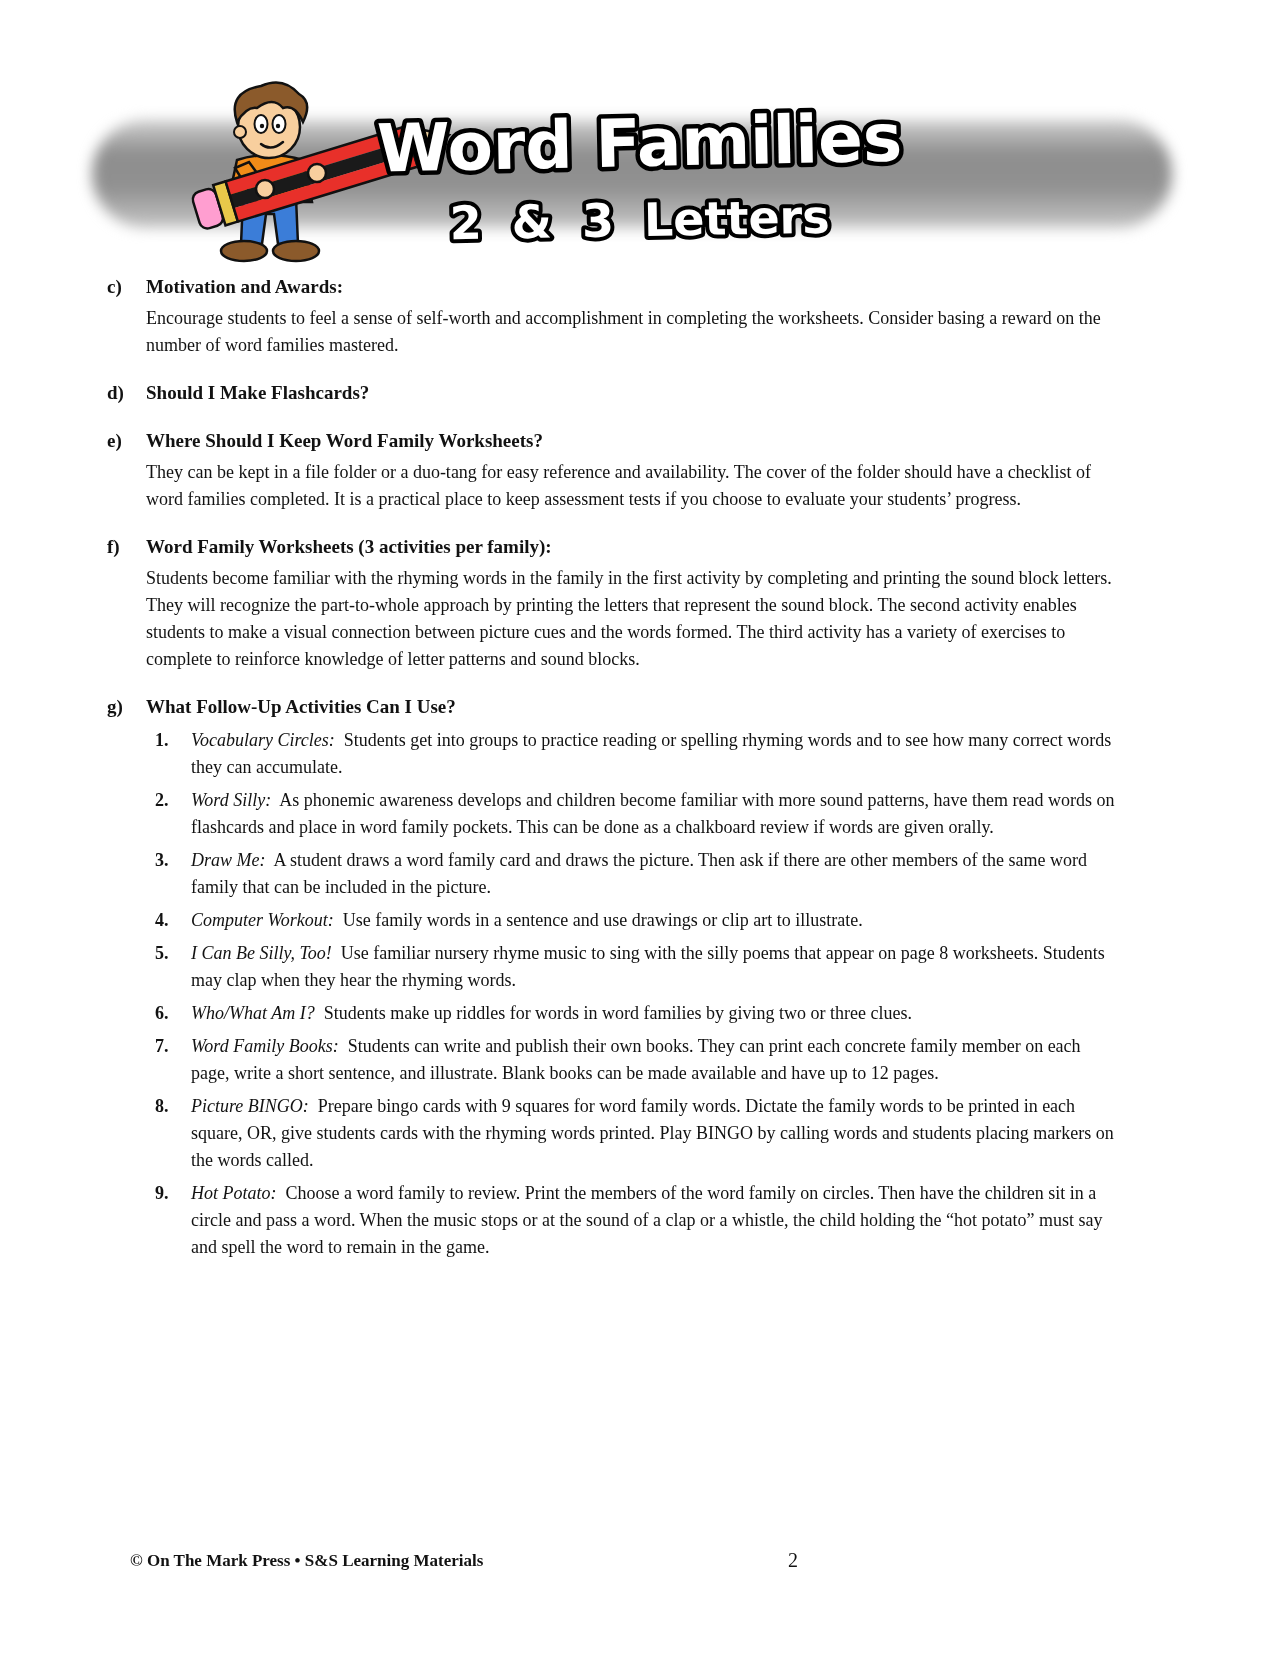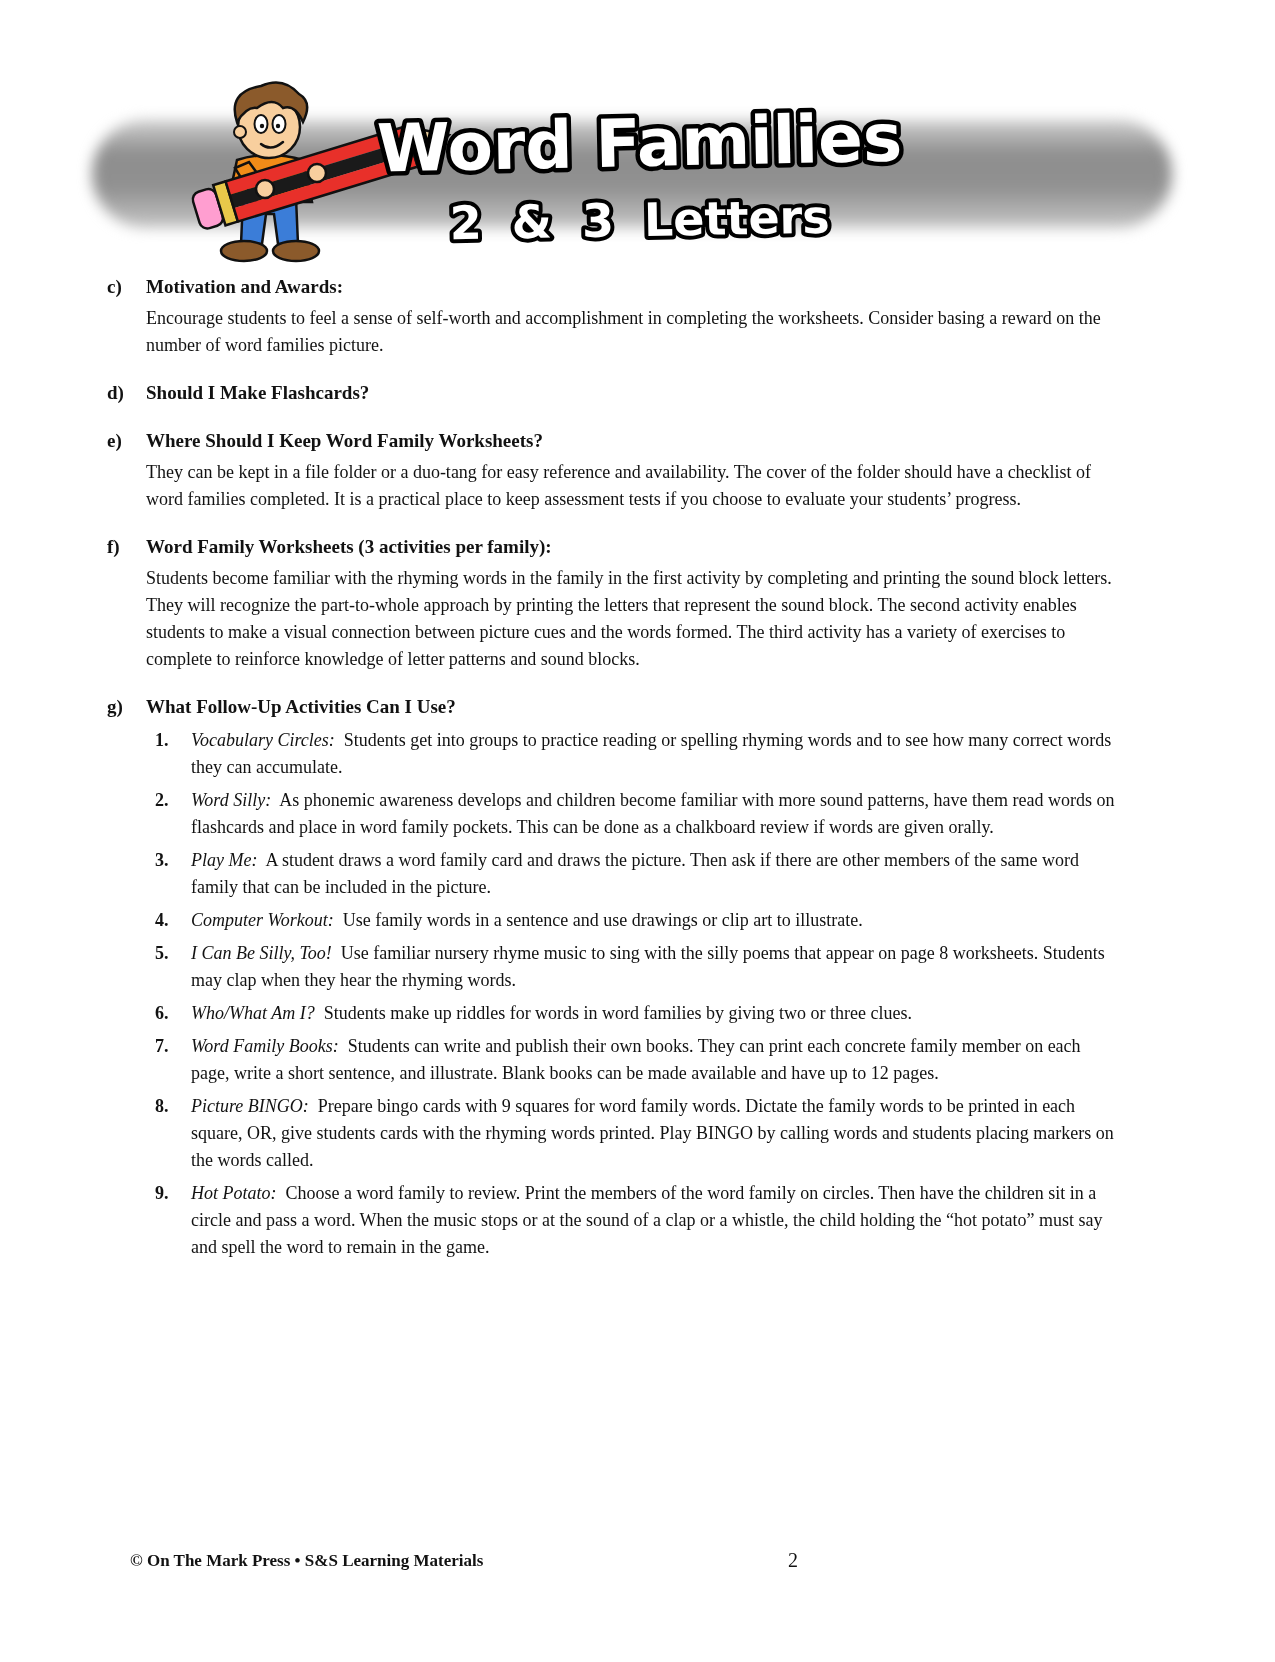--- a/index.html
+++ b/index.html
@@ -121,21 +121,21 @@
     </svg>
   </div>
 
   <div class="content">
 
     <div class="section">
       <div class="sec-head">
         <span class="sec-letter">c)</span>
         <span class="sec-heading">Motivation and Awards:</span>
       </div>
-      <p class="sec-body">Encourage students to feel a sense of self-worth and accomplishment in completing the worksheets.  Consider basing a reward on the number of word families picture.</p>
+      <p class="sec-body">Encourage students to feel a sense of self-worth and accomplishment in completing the worksheets.  Consider basing a reward on the number of word families mastered.</p>
     </div>
 
     <div class="section">
       <div class="sec-head">
         <span class="sec-letter">d)</span>
         <span class="sec-heading">Should I Make Flashcards?</span>
       </div>
     </div>
 
     <div class="section">
@@ -167,21 +167,21 @@
           <span class="act-body"><span class="act-title">Vocabulary Circles:</span>&nbsp; <span>Students get into groups to practice reading or spelling rhyming words and to see how many correct words they can accumulate.</span></span>
         </div>
 
         <div class="activity">
           <span class="act-num">2.</span>
           <span class="act-body"><span class="act-title">Word Silly:</span>&nbsp; <span>As phonemic awareness develops and children become familiar with more sound patterns, have them read words on flashcards and place in word family pockets.  This can be done as a chalkboard review if words are given orally.</span></span>
         </div>
 
         <div class="activity">
           <span class="act-num">3.</span>
-          <span class="act-body"><span class="act-title">Play Me:</span>&nbsp; <span>A student draws a word family card and draws the picture.  Then ask if there are other members of the same word family that can be included in the picture.</span></span>
+          <span class="act-body"><span class="act-title">Draw Me:</span>&nbsp; <span>A student draws a word family card and draws the picture.  Then ask if there are other members of the same word family that can be included in the picture.</span></span>
         </div>
 
         <div class="activity">
           <span class="act-num">4.</span>
           <span class="act-body"><span class="act-title">Computer Workout:</span>&nbsp; <span>Use family words in a sentence and use drawings or clip art to illustrate.</span></span>
         </div>
 
         <div class="activity">
           <span class="act-num">5.</span>
           <span class="act-body"><span class="act-title">I Can Be Silly, Too!</span>&nbsp; <span>Use familiar nursery rhyme music to sing with the silly poems that appear on page 8 worksheets.  Students may clap when they hear the rhyming words.</span></span>

